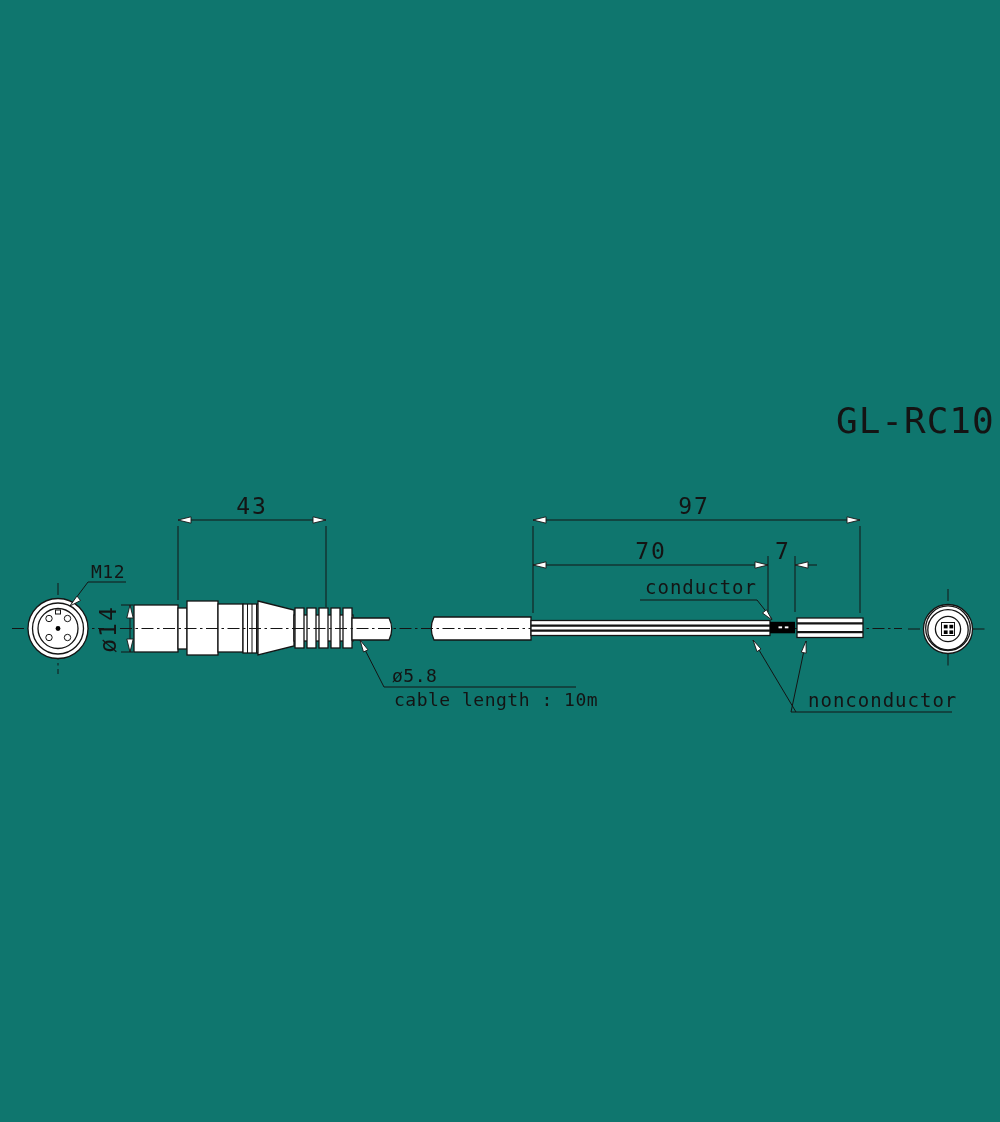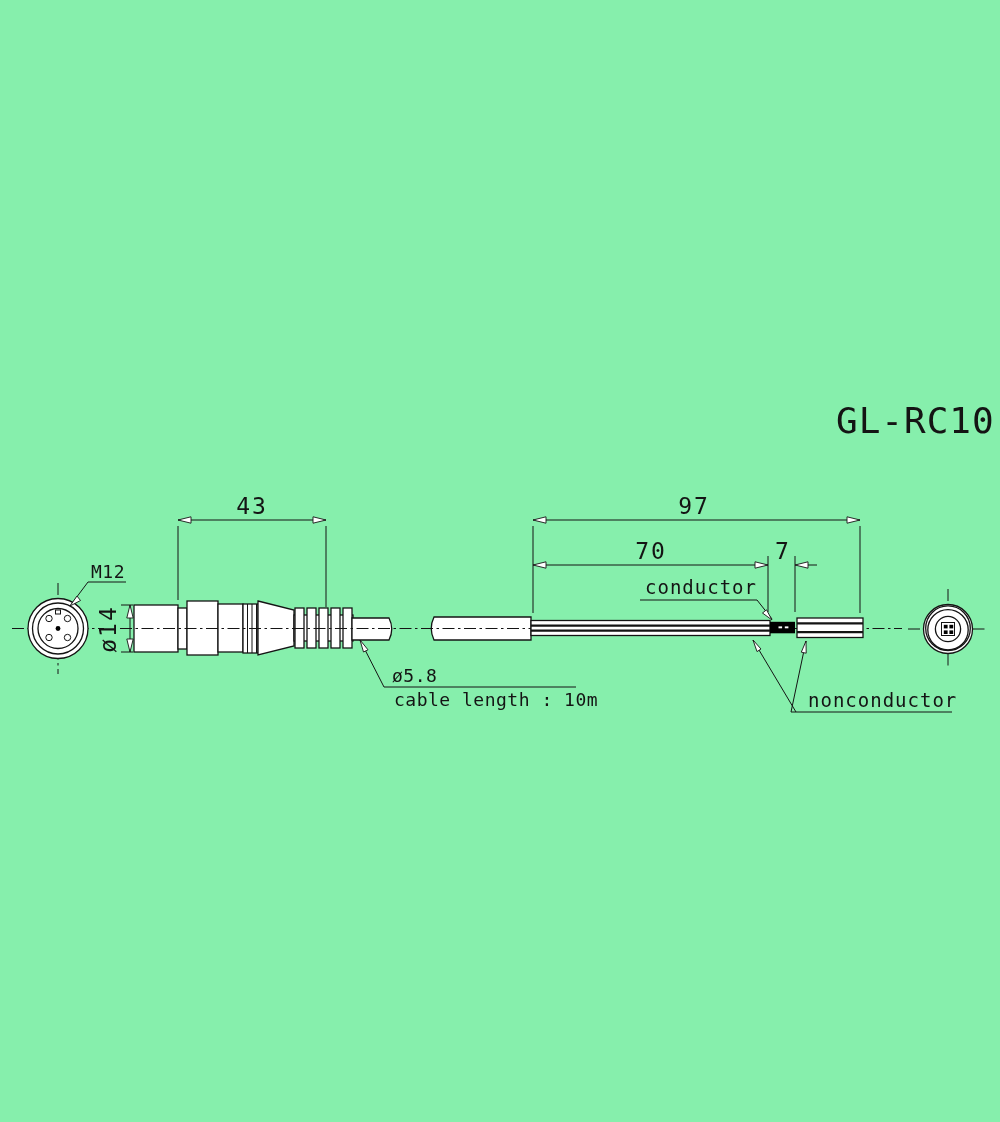--- a/index.html
+++ b/index.html
@@ -1,16 +1,16 @@
 <!DOCTYPE html>
 <html><head>
 <meta charset="utf-8">
 <style>
   html,body{margin:0;padding:0;background:#ffffff;}
-  #canvas{position:relative;width:1000px;height:1122px;background:#86efac;overflow:hidden;
+  #canvas{position:relative;width:1000px;height:1122px;background:#0f766e;overflow:hidden;
           font-family:"DejaVu Sans Mono","Liberation Mono",monospace;}
   svg{position:absolute;left:0;top:0;}
   .ln{stroke:#141414;stroke-width:1.3;fill:none;}
   .lnw{stroke:#141414;stroke-width:1.3;fill:#ffffff;}
   .thin{stroke:#141414;stroke-width:1;fill:none;}
   .thick{stroke:#141414;stroke-width:2.2;fill:none;}
   .cl{stroke:#141414;stroke-width:1;fill:none;stroke-dasharray:12 3.5 2.5 3.5;}
   .arr{fill:#ffffff;stroke:#141414;stroke-width:0.9;}
   .blk{fill:#000000;stroke:none;}
   text{fill:#141414;font-family:"DejaVu Sans Mono","Liberation Mono",monospace;}

